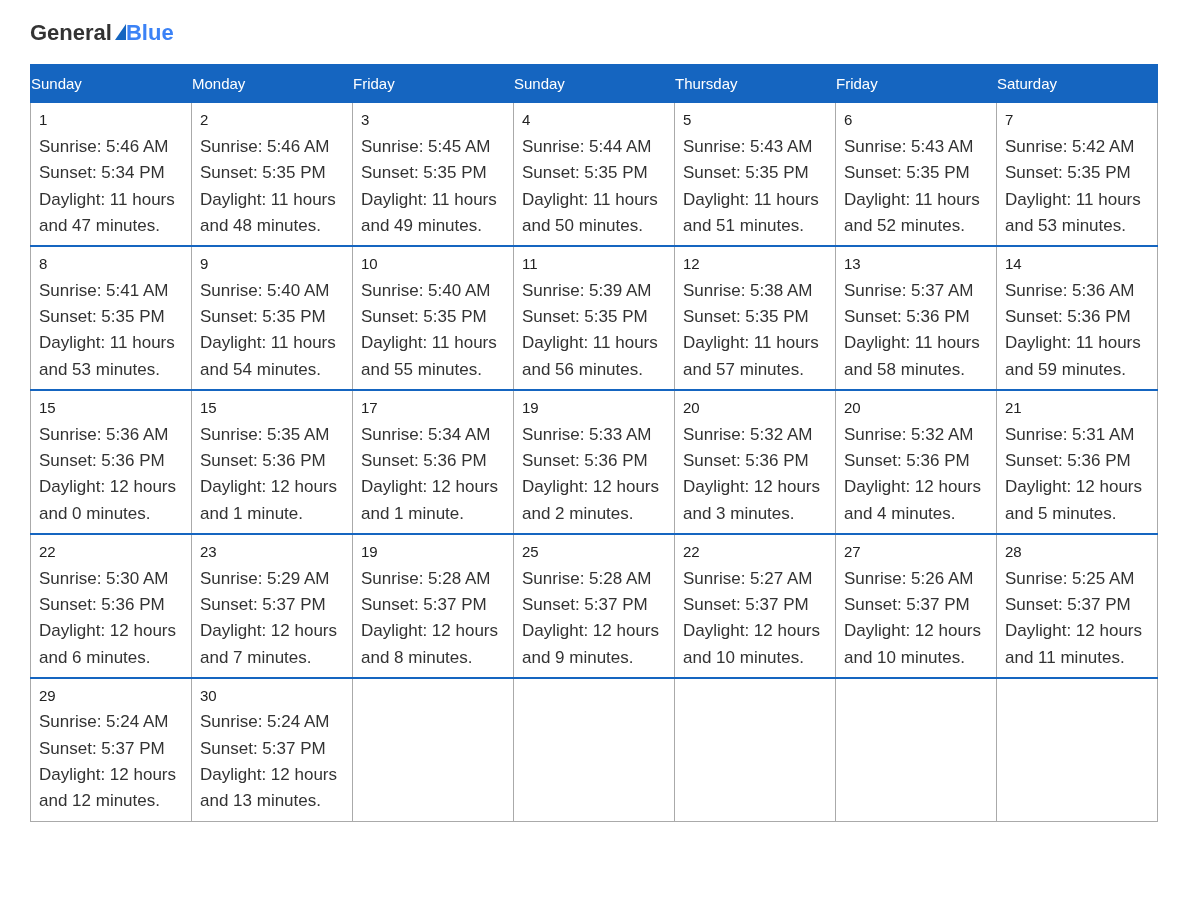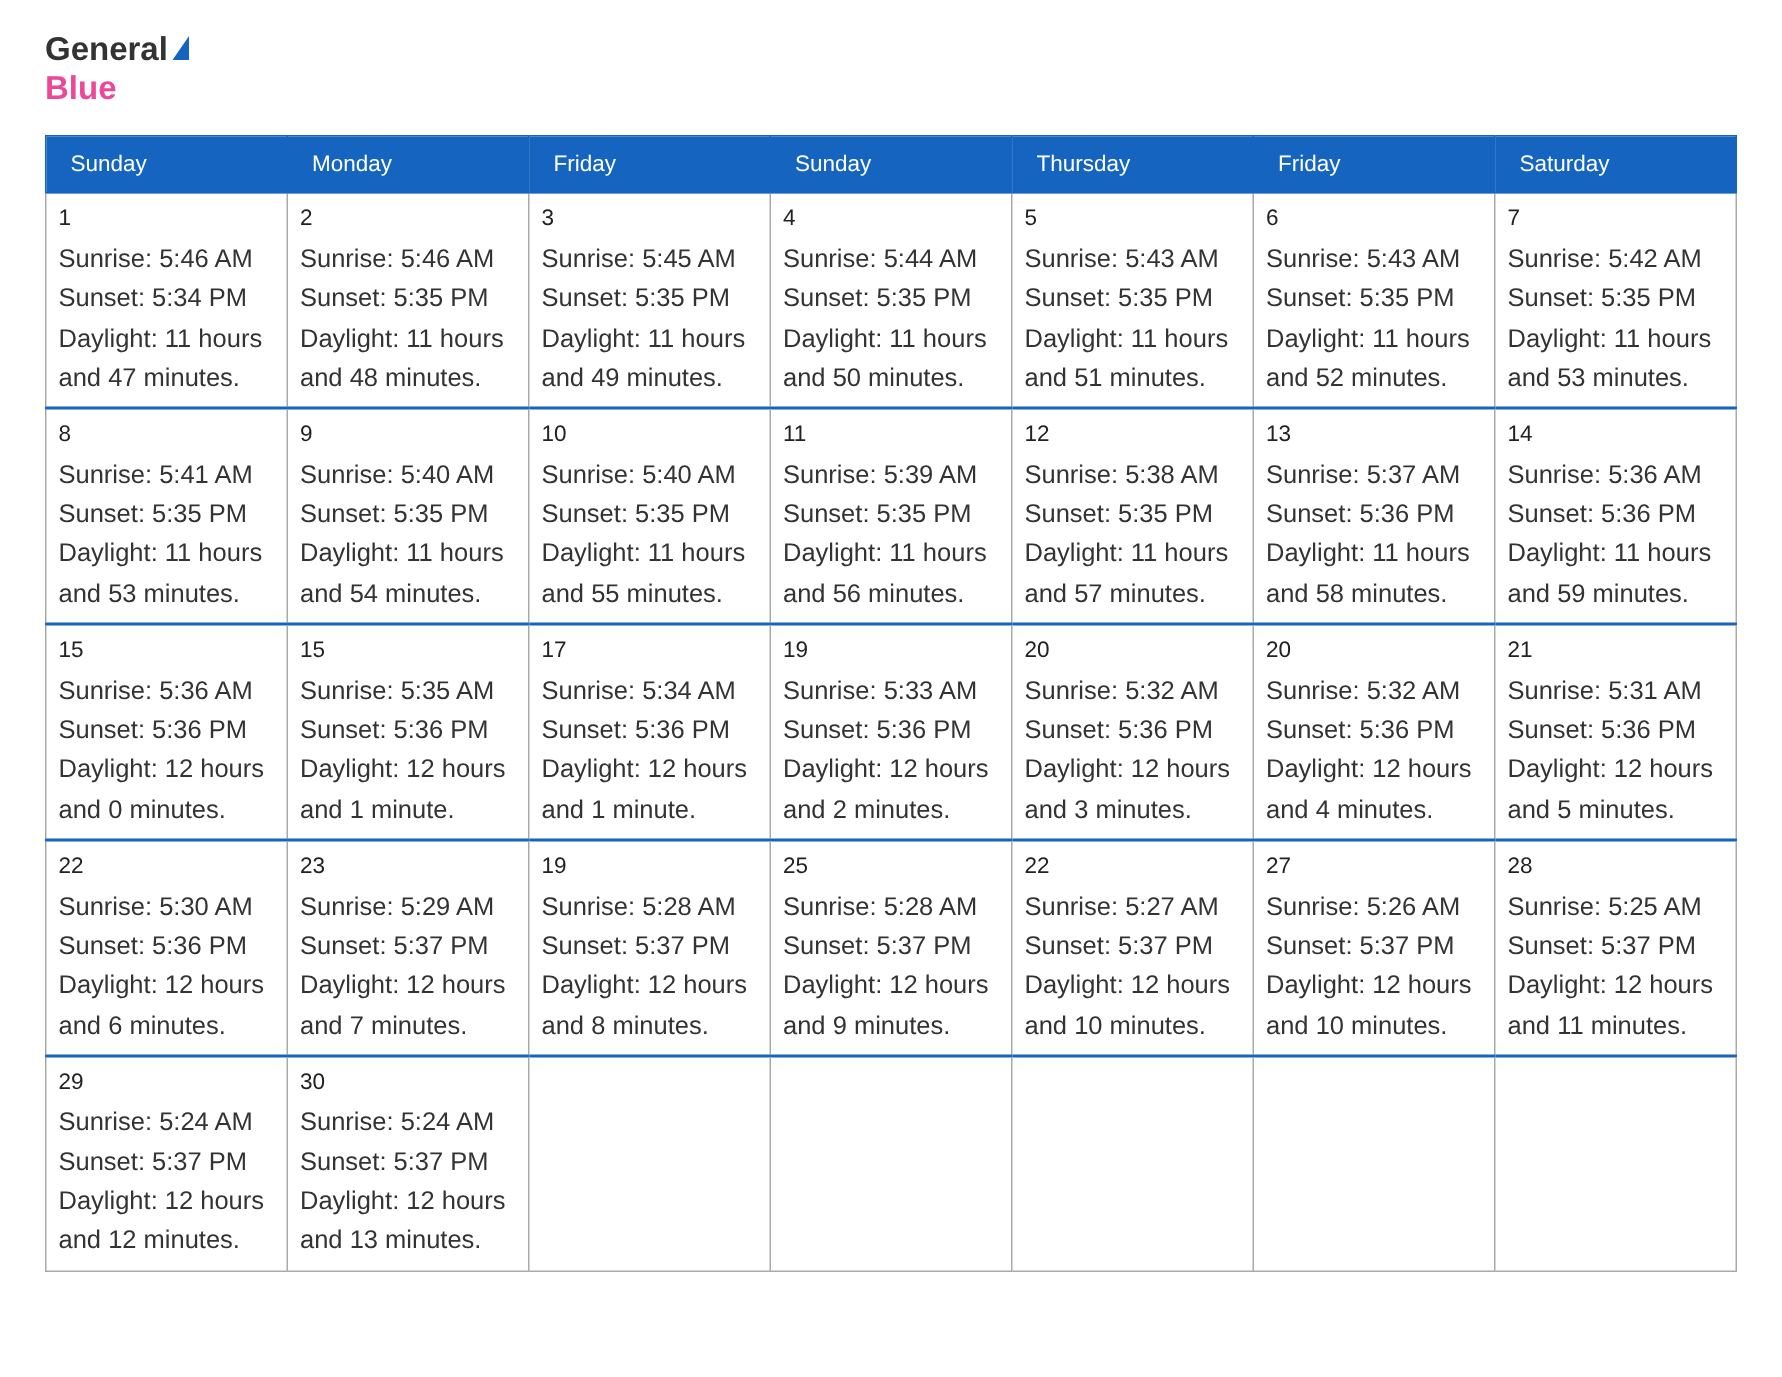--- a/index.html
+++ b/index.html
@@ -11,21 +11,21 @@
       min-height: 918px;
     }
     .header-area {
       display: flex;
       justify-content: space-between;
       align-items: flex-start;
       margin-bottom: 18px;
     }
     .logo-area {
       display: flex;
-      flex-direction: column;
+      flex-direction: row;
       align-items: flex-start;
       text-align: center;
     }
     .title-area {
       text-align: right;
     }
     .month-title {
       font-size: 52px;
       font-weight: bold;
       color: #222;
@@ -37,21 +37,21 @@
       margin-top: 4px;
     }
     .calendar-table {
       width: 100%;
       border-collapse: collapse;
       font-size: 13px;
     }
     .calendar-table thead tr th {
       background-color: #1565c0;
       color: #ffffff;
-      padding: 10px 16px;
+      padding: 10px 0;
       text-align: left;
       font-size: 15px;
       font-weight: normal;
       border: 1px solid #1565c0;
     }
     .calendar-table tbody tr td {
       border: 1px solid #aaa;
       vertical-align: top;
       padding: 6px 8px;
       width: 14.28%;
@@ -82,21 +82,21 @@
 </head>
 <body>
 
 <div class="header-area">
   <div class="logo-area">
   <div style="display:flex; align-items:center; line-height:1.2;">
     <span style="font-size:22px; font-weight:bold; color:#333;">General</span>
     <span style="display:inline-block; width:0; height:0; border-left:11px solid transparent; border-bottom:16px solid #1565c0; margin-left:3px; margin-bottom:3px;"></span>
   </div>
   <div>
-    <span style="font-size:22px; font-weight:bold; color:#ec4899;">Blue</span>
+    <span style="font-size:22px; font-weight:bold; color:#3b82f6;">Blue</span>
   </div>
 </div>
   <div class="title-area">
     <div class="month-title"></div>
     <div class="location-title"></div>
   </div>
 </div>
 
 <table class="calendar-table">
   <thead>

